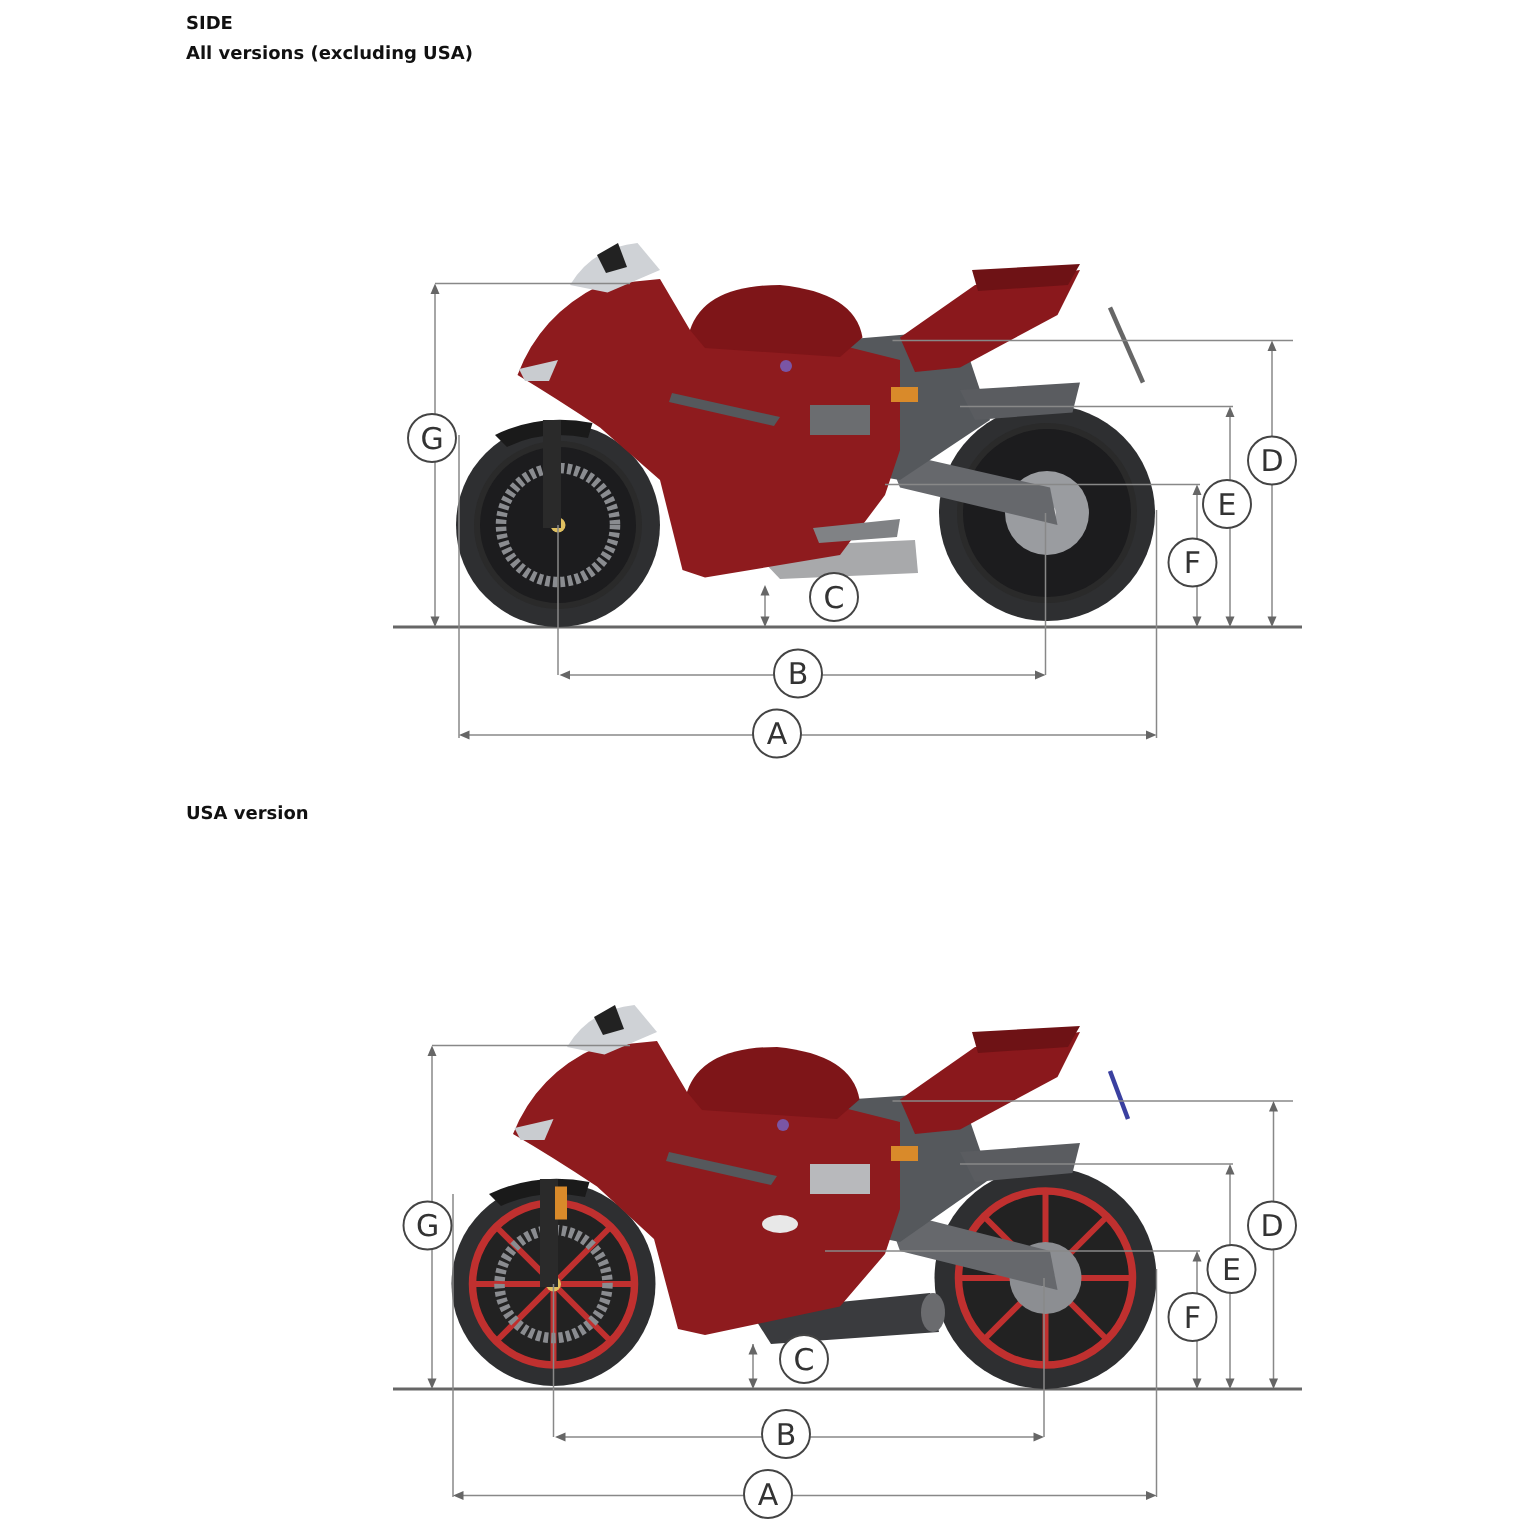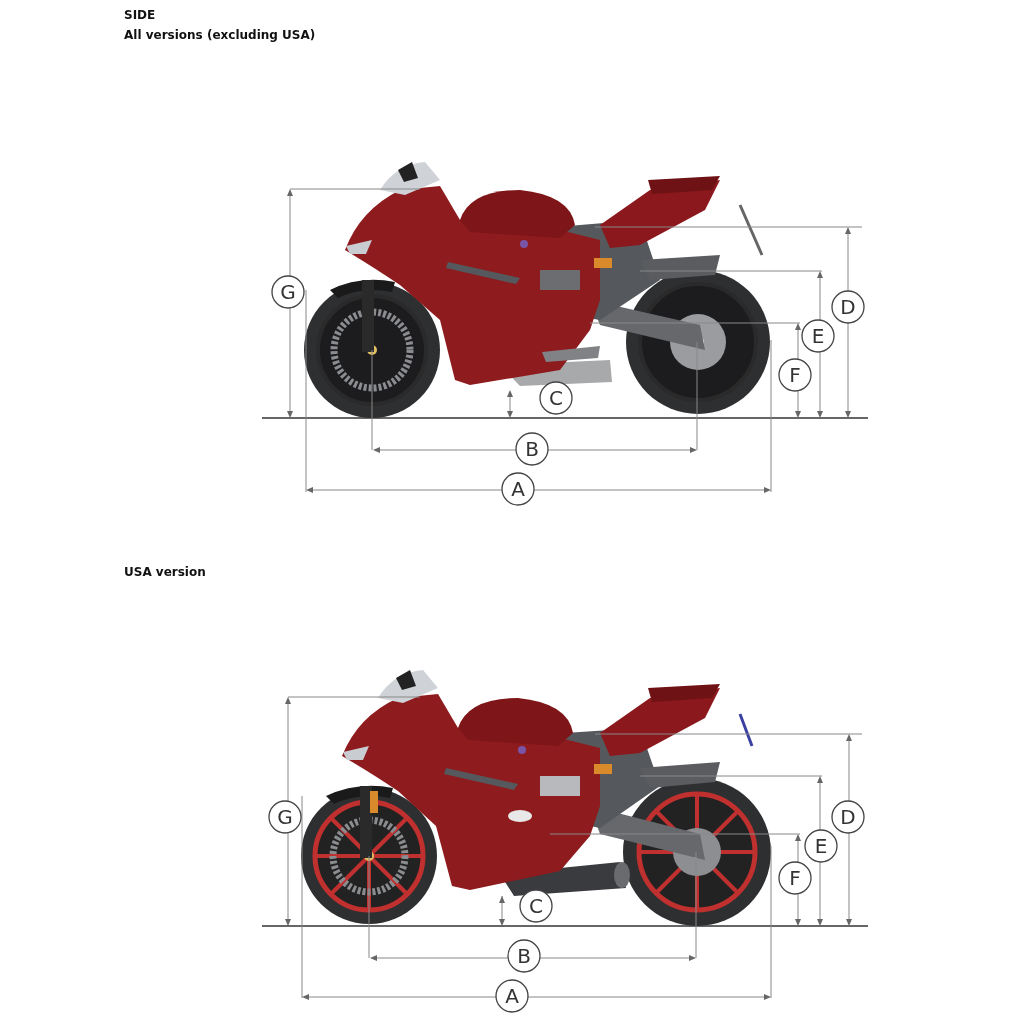--- a/index.html
+++ b/index.html
@@ -7,21 +7,21 @@
   .heading { position:absolute; left:124px; font-weight:bold; font-size:12px; color:#111; line-height:19px; }
   .diagram { position:absolute; left:0; width:1024px; height:380px; }
   .diagram svg { position:absolute; left:0; top:0; }
   .callout-text { font-family:"DejaVu Sans", sans-serif; font-size:20px; fill:#333; text-anchor:middle; dominant-baseline:central; }
 </style>
 </head>
 <body>
 
 <div class="heading" style="top:6px;">SIDE</div>
 <div class="heading" style="top:26px;">All versions (excluding USA)</div>
-<div class="heading" style="top:563px;">USA version</div>
+<div class="heading" style="top:533px;">USA version</div>
 
 <div class="diagram" style="top:150px;">
   <svg width="1024" height="380" viewBox="0 0 1024 380">
 
     <line x1="262" y1="268" x2="868" y2="268" stroke="#666" stroke-width="2"></line>
 
     <g>
 
       <circle cx="698" cy="192" r="72" fill="#2e2f31"></circle>
       <circle cx="698" cy="192" r="58" fill="#1c1c1e" stroke="#2a2a2a" stroke-width="4"></circle>

